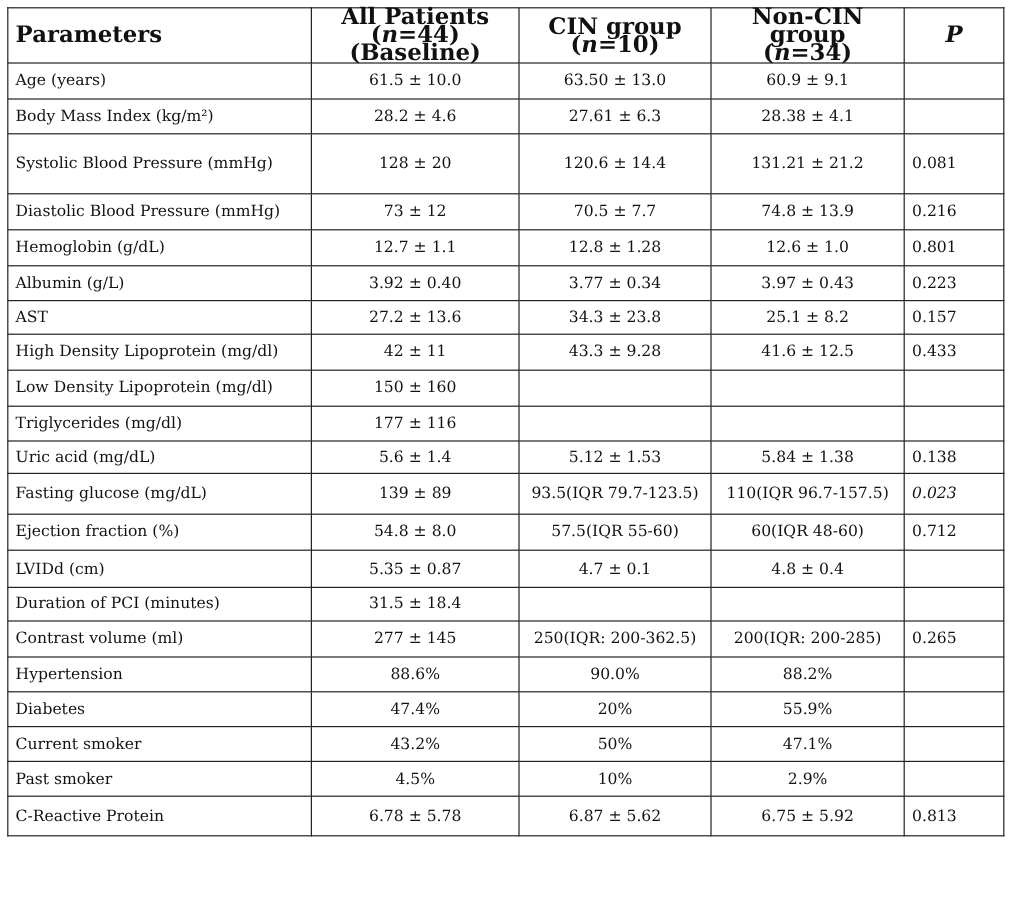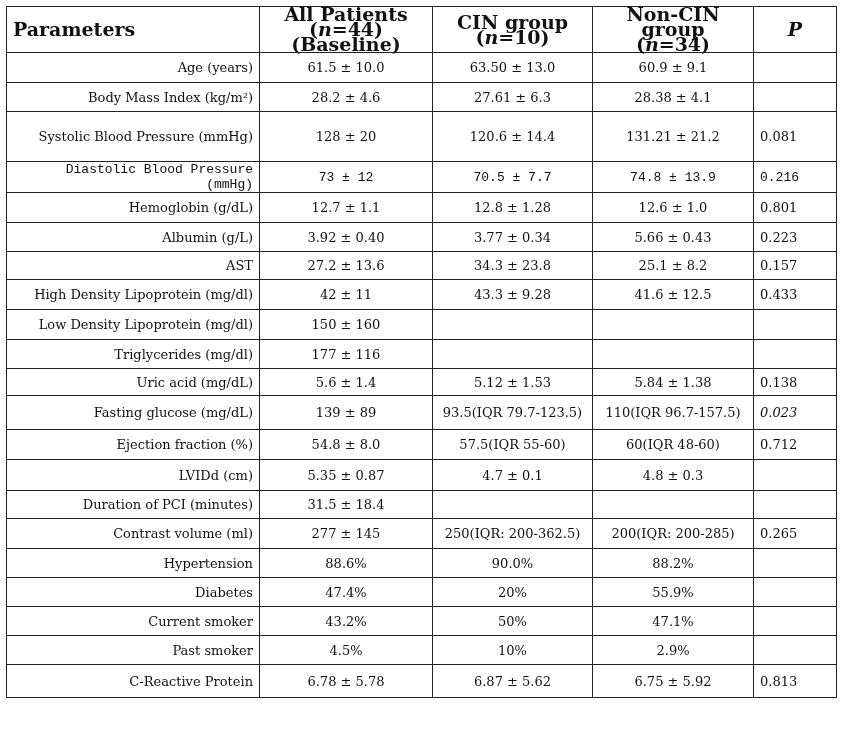--- a/index.html
+++ b/index.html
@@ -3,21 +3,21 @@
 <meta charset="utf-8">
 <style>
   html, body { margin: 0; padding: 0; background: #ffffff; }
   body { width: 843px; height: 750px; position: relative; overflow: hidden;
          font-family: "DejaVu Serif", "Liberation Serif", serif; color: #111; }
   table.data { position: absolute; left: 6px; top: 6px; border-collapse: collapse;
                table-layout: fixed; width: 830px; font-size: 13px; }
   table.data th, table.data td { border: 1px solid #222; padding: 0 6px; vertical-align: middle; line-height: 15px; }
   table.data th { font-weight: bold; text-align: center; font-size: 19px; }
   table.data th.first { text-align: left; }
-  table.data td.param { text-align: right; }
+  table.data td.param { text-align: left; }
   table.data td.val { text-align: center; }
   table.data td.p { text-align: left; }
   .italic { font-style: italic; }
   col.c0 { width: 253px; } col.c1 { width: 173px; } col.c2 { width: 160px; }
   col.c3 { width: 161px; } col.c4 { width: 83px; }
 </style>
 </head>
 <body>
 
 <table class="data">
@@ -58,39 +58,39 @@
         <td class="val">28.38 ± 4.1</td>
         <td class="p"></td>
       </tr>
       <tr style="height: 50px;">
         <td class="param">Systolic Blood Pressure (mmHg)</td>
         <td class="val">128 ± 20</td>
         <td class="val">120.6 ± 14.4</td>
         <td class="val">131.21 ± 21.2</td>
         <td class="p">0.081</td>
       </tr>
-      <tr style="height: 30px; font-family: Liberation Mono, monospace;">
+      <tr style="height: 30px;">
         <td class="param">Diastolic Blood Pressure (mmHg)</td>
         <td class="val">73 ± 12</td>
         <td class="val">70.5 ± 7.7</td>
         <td class="val">74.8 ± 13.9</td>
         <td class="p">0.216</td>
       </tr>
       <tr style="height: 30px; margin-top: 48px;">
         <td class="param">Hemoglobin (g/dL)</td>
         <td class="val">12.7 ± 1.1</td>
         <td class="val">12.8 ± 1.28</td>
         <td class="val">12.6 ± 1.0</td>
         <td class="p">0.801</td>
       </tr>
       <tr style="height: 29px;">
         <td class="param">Albumin (g/L)</td>
         <td class="val">3.92 ± 0.40</td>
         <td class="val">3.77 ± 0.34</td>
-        <td class="val">5.66 ± 0.43</td>
+        <td class="val">3.97 ± 0.43</td>
         <td class="p">0.223</td>
       </tr>
       <tr style="height: 28px; padding-left: 46px;">
         <td class="param">AST</td>
         <td class="val">27.2 ± 13.6</td>
         <td class="val">34.3 ± 23.8</td>
         <td class="val">25.1 ± 8.2</td>
         <td class="p">0.157</td>
       </tr>
       <tr style="height: 30px;">
@@ -132,21 +132,21 @@
         <td class="param">Ejection fraction (%)</td>
         <td class="val">54.8 ± 8.0</td>
         <td class="val">57.5(IQR 55-60)</td>
         <td class="val">60(IQR 48-60)</td>
         <td class="p">0.712</td>
       </tr>
       <tr style="height: 31px;">
         <td class="param">LVIDd (cm)</td>
         <td class="val">5.35 ± 0.87</td>
         <td class="val">4.7 ± 0.1</td>
-        <td class="val">4.8 ± 0.3</td>
+        <td class="val">4.8 ± 0.4</td>
         <td class="p"></td>
       </tr>
       <tr style="height: 28px;">
         <td class="param">Duration of PCI (minutes)</td>
         <td class="val">31.5 ± 18.4</td>
         <td class="val"></td>
         <td class="val"></td>
         <td class="p"></td>
       </tr>
       <tr style="height: 30px;">

